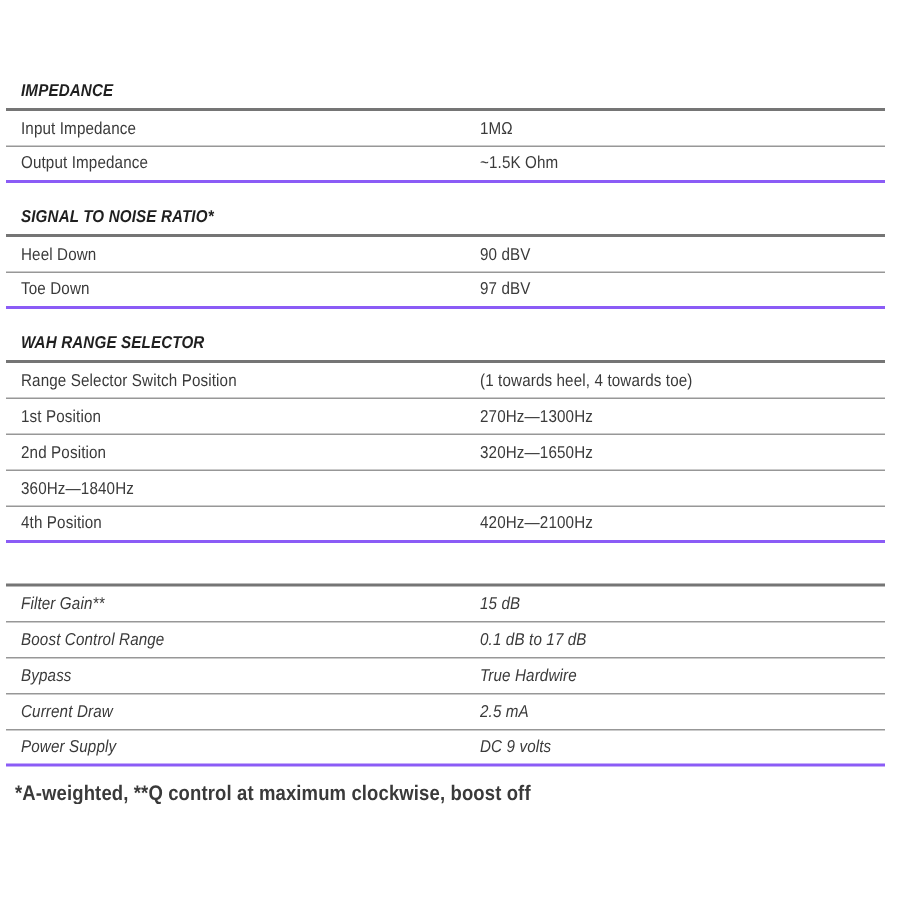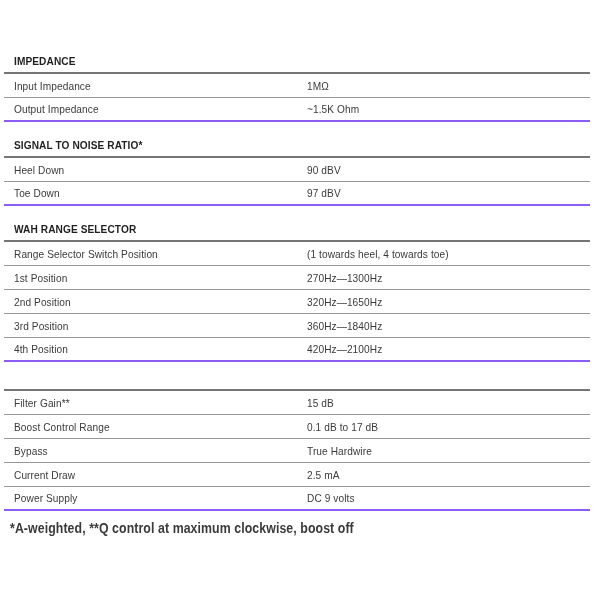--- a/index.html
+++ b/index.html
@@ -15,41 +15,43 @@
     background: #ffffff;
   }
   .table-wrap {
     position: absolute;
     left: 4px;
     top: 54px;
     width: 586px;
   }
   section.spec-section { margin-top: 16px; }
   section.spec-section:first-child { margin-top: 0; }
-  section.spec-section.no-title { margin-top: 27px; }
+  section.spec-section.no-title { margin-top: 27px; font-style: italic; }
   section.spec-section.no-title .rows { border-top: 2px solid #757575; }
 
   .sec-title {
     font-size: 11.5px;
     font-weight: bold;
     color: #1f1f1f;
     line-height: 14px;
     padding: 0 0 4px 10px;
     border-bottom: 2px solid #757575;
     letter-spacing: 0.2px;
+    font-style: italic;
   }
 
   .row {
     display: flex;
     align-items: center;
     height: 24px;
     padding-left: 10px;
     border-bottom: 1px solid #979797;
     font-size: 11.5px;
     color: #3a3a3a;
+    gap: 13px;
   }
   .row:last-child { border-bottom: 2px solid #8b5cf6; }
   .row .label { width: 293px; flex: 0 0 293px; overflow: visible; }
   .row .value { flex: 1; }
 
   
   .cond {
     display: inline-block;
     transform: scaleX(0.88);
     transform-origin: 0 50%;
@@ -105,21 +107,20 @@
           </div>
           <div class="row">
             <span class="label"><span class="cond">1st Position</span></span>
             <span class="value"><span class="cond">270Hz—1300Hz</span></span>
           </div>
           <div class="row">
             <span class="label"><span class="cond">2nd Position</span></span>
             <span class="value"><span class="cond">320Hz—1650Hz</span></span>
           </div>
           <div class="row">
-            <span class="label"><span class="cond">3rd Position</span></span>
             <span class="value"><span class="cond">360Hz—1840Hz</span></span>
           </div>
           <div class="row">
             <span class="label"><span class="cond">4th Position</span></span>
             <span class="value"><span class="cond">420Hz—2100Hz</span></span>
           </div>
         </div>
       </section>
       <section class="spec-section no-title">
         <div class="rows">

